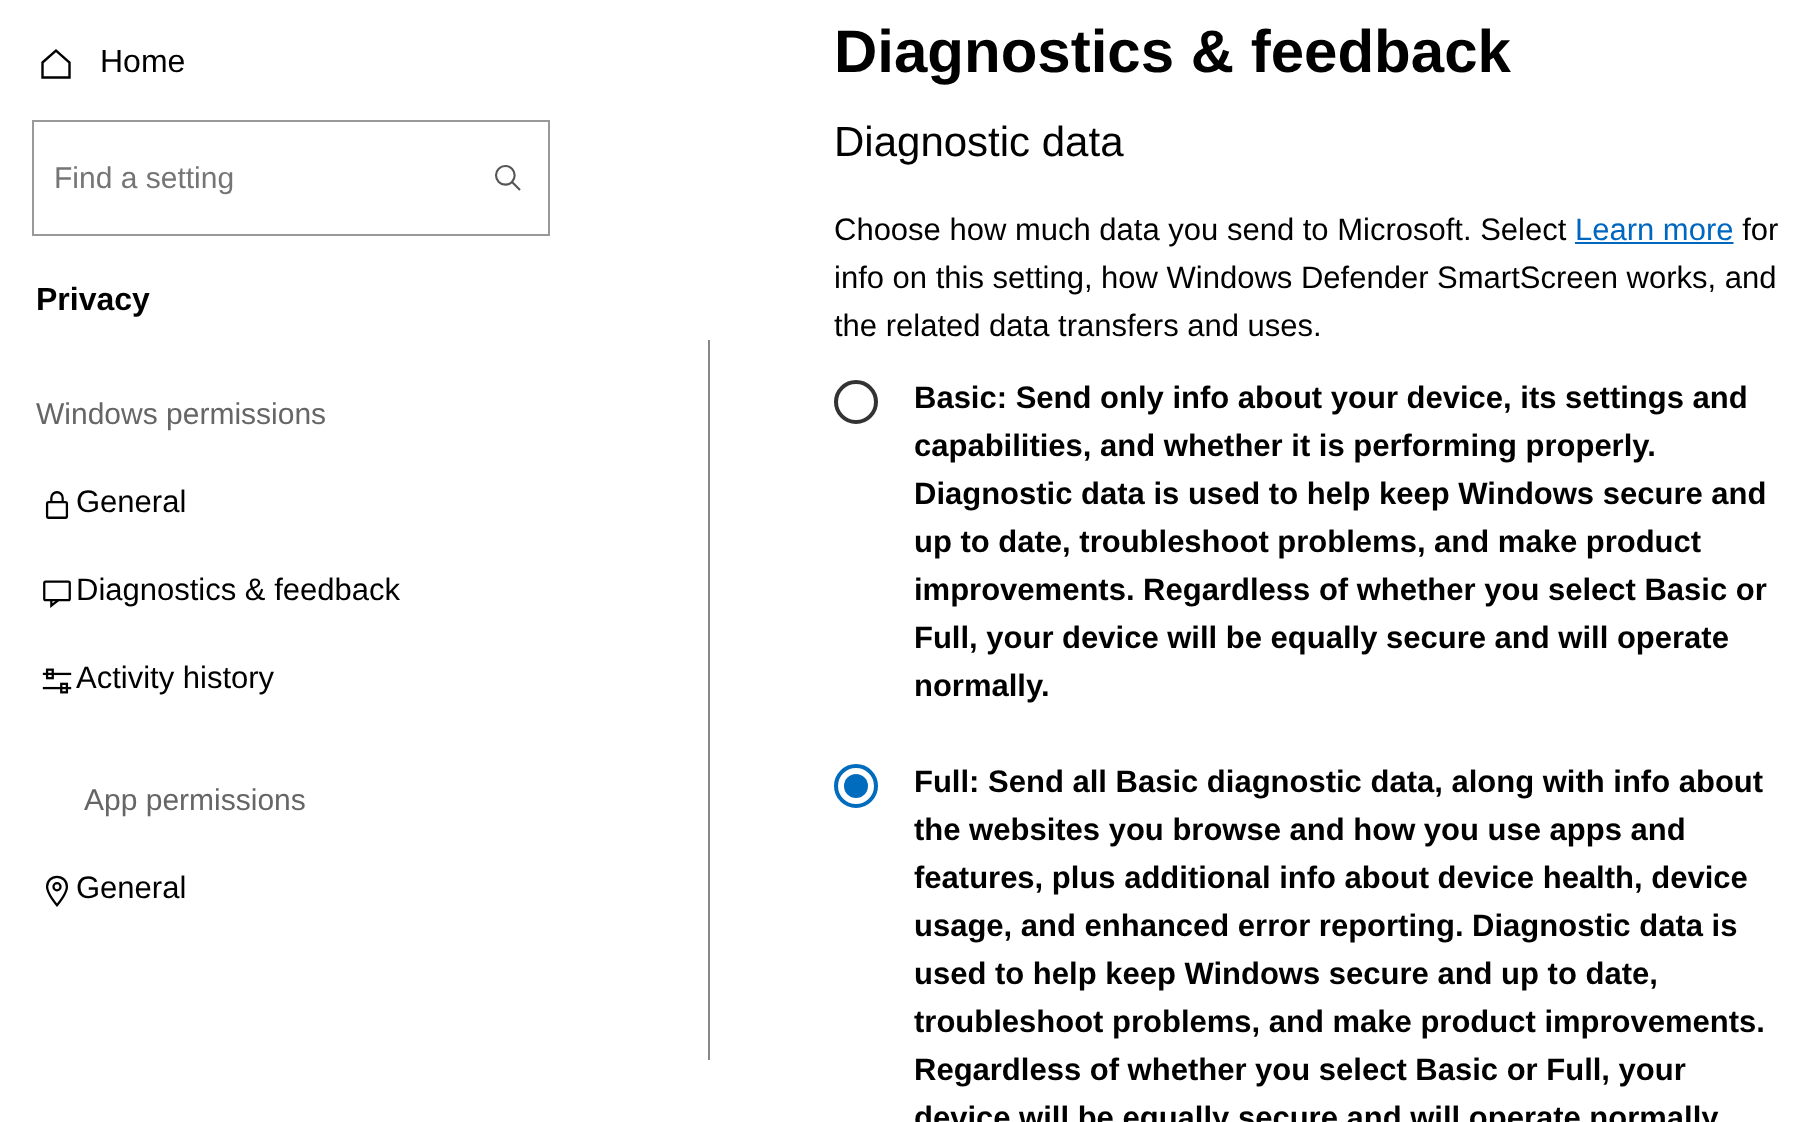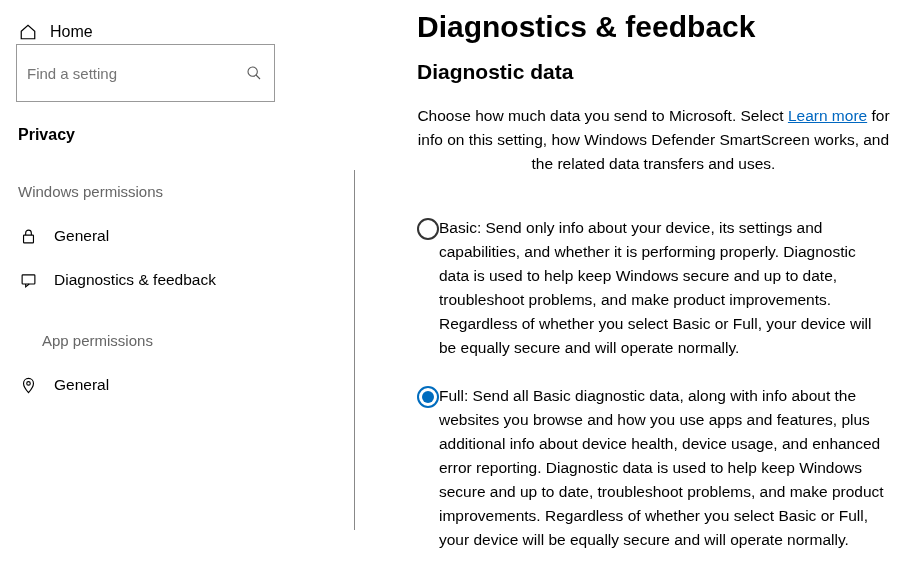--- a/index.html
+++ b/index.html
@@ -14,21 +14,21 @@
     }
     .sidebar {
       width: 355px;
       padding: 22px 16px 0 16px;
       position: relative;
     }
     .home-row {
       display: flex;
       align-items: center;
       gap: 12px;
-      margin-bottom: 2px;
+      margin-bottom: 18px;
       padding-left: 2px;
       cursor: pointer;
     }
     .home-row span { font-size: 16px; }
     .search-box {
       display: flex;
       align-items: center;
       justify-content: space-between;
       border: 1px solid #999;
       padding: 18px 10px;
@@ -53,21 +53,20 @@
     .group-label {
       font-size: 15px;
       color: #666;
       margin-bottom: 14px;
       padding-left: 2px;
       margin-top: 39px;
     }
     .nav-item {
       display: flex;
       align-items: center;
-      gap: 16px;
       padding: 12px 6px 12px 2px;
       font-size: 15.5px;
       cursor: pointer;
     }
     .icon-slot {
       width: 20px;
       height: 20px;
       display: flex;
       align-items: center;
       justify-content: center;
@@ -84,37 +83,37 @@
       flex: 1;
       padding: 10px 10px 0 62px;
     }
     .page-title {
       font-size: 30px;
       font-weight: 600;
       margin-bottom: 16px;
     }
     .section-title {
       font-size: 21px;
-      font-weight: 700;
+      font-weight: 400;
       margin-bottom: 20px;
     }
     .intro {
       font-size: 15.5px;
       line-height: 1.55;
-      margin-bottom: 40px;
+      margin-bottom: 12px;
       max-width: 480px;
-      text-align: center;
     }
     .intro a { color: #0067c0; text-decoration: underline; cursor: pointer; }
     .radio-option {
       display: flex;
       align-items: flex-start;
-      gap: 0;
+      gap: 18px;
       margin-bottom: 24px;
       max-width: 505px;
+      font-weight: bold;
     }
     .radio {
       width: 22px;
       height: 22px;
       border: 2px solid #333;
       border-radius: 50%;
       flex-shrink: 0;
       margin-top: 2px;
       position: relative;
     }
@@ -173,20 +172,31 @@
   <div class="nav-item">
     <span class="icon-slot">
       <svg width="17" height="17" viewBox="0 0 24 24" fill="none" stroke="#000" stroke-width="1.6">
           <rect x="3" y="4" width="18" height="13" rx="1"></rect>
           <path d="M8 17 L8 21 L13 17"></path>
         </svg>
     </span>
     <span>Diagnostics &amp; feedback</span>
   </div>
 
+  <div class="nav-item">
+    <span class="icon-slot">
+      <svg width="17" height="17" viewBox="0 0 24 24" fill="none" stroke="#000" stroke-width="1.6">
+          <line x1="2" y1="7" x2="22" y2="7"></line>
+          <line x1="2" y1="17" x2="22" y2="17"></line>
+          <rect x="5" y="4" width="4" height="6"></rect>
+          <rect x="15" y="14" width="4" height="6"></rect>
+        </svg>
+    </span>
+    <span>Activity history</span>
+  </div>
 
   <div class="group-label" style="margin-top:30px;margin-left:24px;">App permissions</div>
 
   <div class="nav-item">
     <span class="icon-slot">
       <svg width="17" height="17" viewBox="0 0 24 24" fill="none" stroke="#000" stroke-width="1.6">
           <path d="M12 2 C8 2 5 5 5 9 C5 14 12 22 12 22 C12 22 19 14 19 9 C19 5 16 2 12 2 Z"></path>
           <circle cx="12" cy="9" r="2.5"></circle>
         </svg>
     </span>

